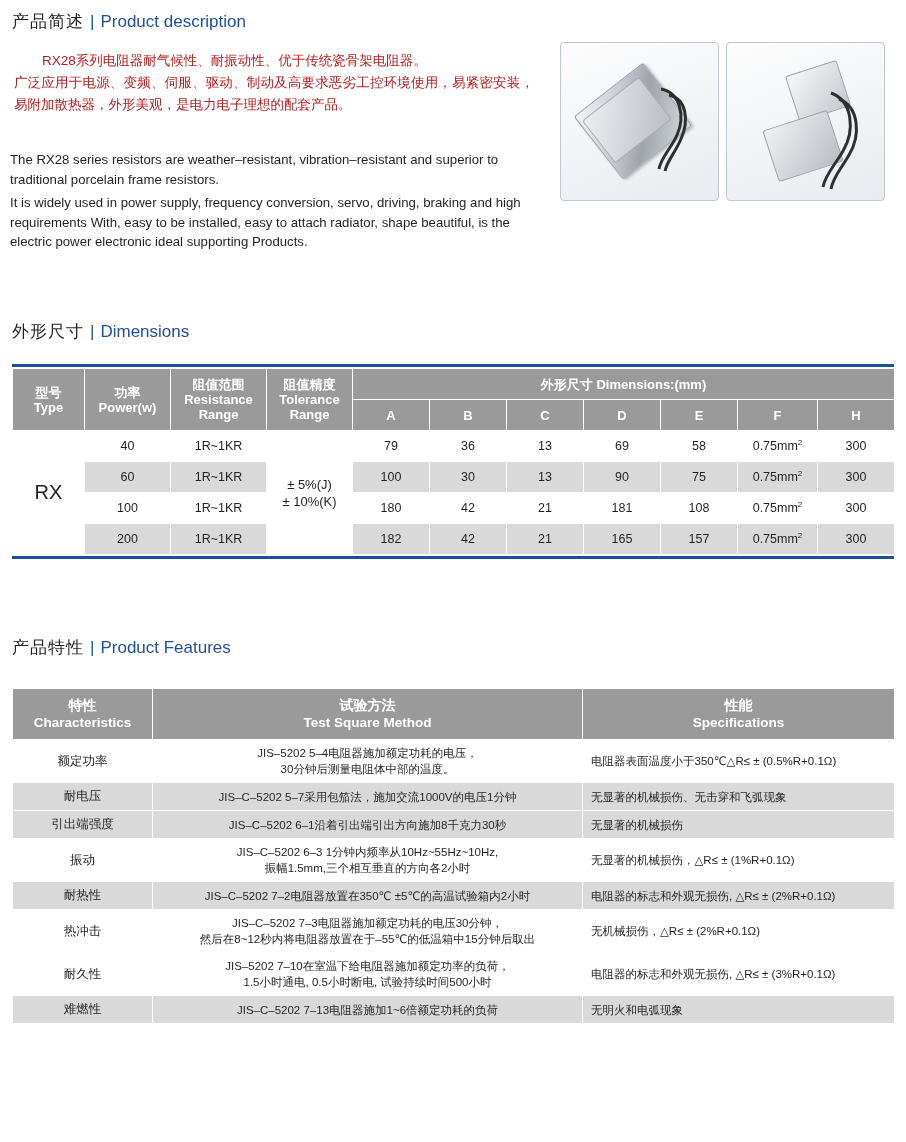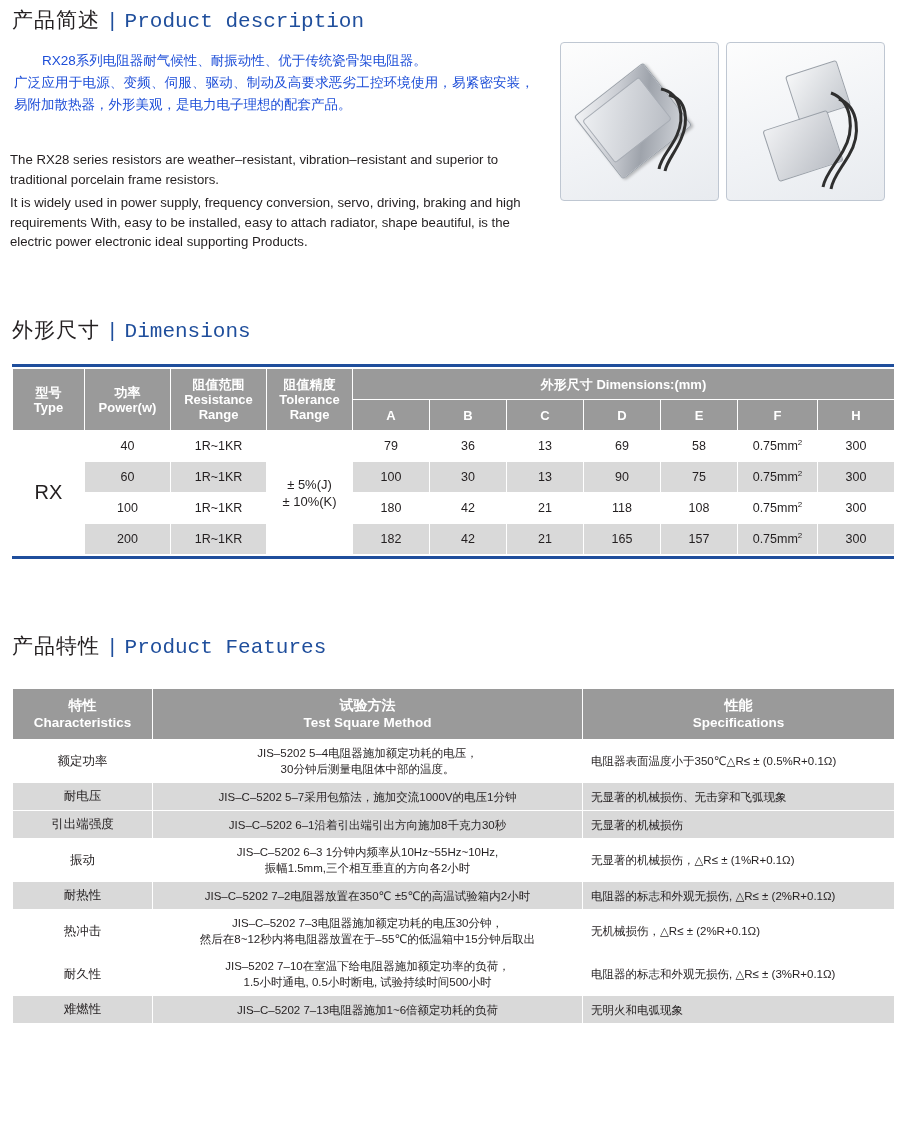--- a/index.html
+++ b/index.html
@@ -10,36 +10,35 @@
     font-family:"Liberation Sans","DejaVu Sans",sans-serif;
     color:#231f20;
     position:relative;
     overflow:hidden;
   }
   .page{position:relative;width:906px;height:1142px;}
 
   
   .sec-head{
     position:absolute;
-    font-size:21px;
+    font-size:17px;
     line-height:24px;
     white-space:nowrap;
-    font-family:Liberation Mono, monospace;
   }
   .sec-head .cn{color:#231f20;font-weight:400;letter-spacing:1px;}
   .sec-head .bar{color:#1f4e9c;padding:0 6px;font-weight:300;}
   .sec-head .en{color:#1f4e9c;font-weight:400;}
 
   
   .intro-cn{
     position:absolute;
     left:14px; top:50px; width:520px;
     font-size:13.5px;
     line-height:22px;
-    color:#1d4ed8;
+    color:#b91c1c;
     text-align:justify;
   }
   .intro-cn p{margin:0;}
   .intro-cn .indent{text-indent:28px;}
   .intro-en{
     position:absolute;
     left:10px; top:150px; width:530px;
     font-size:13.2px;
     line-height:19.5px;
     color:#231f20;
@@ -258,21 +257,21 @@
         <td>75</td>
         <td><span>0.75mm</span><span class="sup">2</span></td>
         <td>300</td>
       </tr>
       <tr>
         <td>100</td>
         <td>1R~1KR</td>
         <td>180</td>
         <td>42</td>
         <td>21</td>
-        <td>118</td>
+        <td>181</td>
         <td>108</td>
         <td><span>0.75mm</span><span class="sup">2</span></td>
         <td>300</td>
       </tr>
       <tr class="alt">
         <td>200</td>
         <td>1R~1KR</td>
         <td>182</td>
         <td>42</td>
         <td>21</td>

